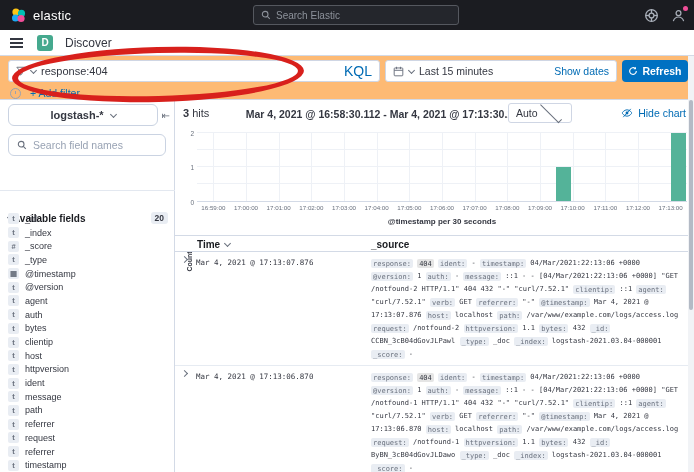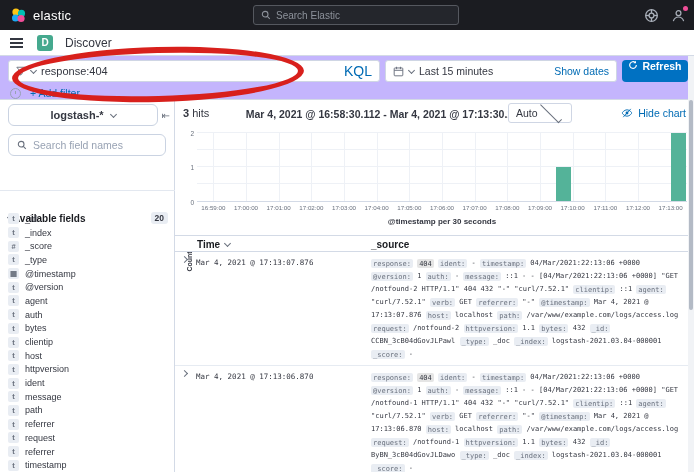--- a/index.html
+++ b/index.html
@@ -25,33 +25,33 @@
     border-bottom:1px solid #d3dae6; display:flex; align-items:center; }
   .hamburger { width:13px; margin-left:10px; cursor:pointer; }
   .hamburger i { display:block; height:2px; background:#343741; margin:2px 0; }
   .app-badge { width:16px; height:16px; border-radius:3px; background:#45a98e; color:#fff;
     font-size:10px; font-weight:bold; display:flex; align-items:center; justify-content:center; margin-left:14px; }
   .nav-title { font-size:12px; color:#343741; margin-left:12px; }
   .nav-links { position:absolute; right:10px; display:flex; gap:17px; }
   .nav-links span { color:#006bb4; font-size:11px; cursor:pointer; }
 
   
-  .querysec { position:absolute; left:0; top:56px; width:694px; height:44px; background:#c4b5fd;
+  .querysec { position:absolute; left:0; top:56px; width:694px; height:44px; background:#fdba74;
     border-bottom:1px solid #d3dae6;text-decoration:underline; }
   .qrow { position:absolute; left:8px; right:6px; top:4px; height:22px; display:flex; gap:5px; }
   .qinput { flex:1; background:#fff; border:1px solid #cfd6e4; border-radius:3px;
     display:flex; align-items:center; padding:0 7px; gap:5px; }
   .qtext { flex:1; font-size:11px; color:#343741; }
   .qlang { font-size:14px; color:#006bb4; }
   .datepicker { width:232px; background:#fff; border:1px solid #cfd6e4; border-radius:3px;
     display:flex; align-items:center; padding:0 7px; gap:5px; }
   .dp-range { flex:1; font-size:10.5px; color:#343741; }
   .dp-show { font-size:10.5px; color:#006bb4; cursor:pointer; }
   .refresh-btn { width:66px; background:#0071c2; border:none; border-radius:4px; color:#fff;
-    font-size:10.5px; font-weight:bold; display:flex; justify-content:center; gap:4px; cursor:pointer;
+    font-size:10.5px; font-weight:bold; display:flex; align-items:center; justify-content:center; gap:4px; cursor:pointer;
     font-family:"Liberation Sans", sans-serif; }
   .frow { position:absolute; left:10px; top:31px; display:flex; align-items:center; gap:9px; }
   .sq-icon { width:11px; height:11px; border:1.3px solid #98a2b3; border-radius:50%; position:relative; }
   .sq-icon:after { content:""; position:absolute; left:4px; top:2px; width:1.3px; height:3.5px; background:#98a2b3; }
   .add-filter { font-size:10.5px; color:#006bb4; cursor:pointer; }
 
   
   .chev { display:inline-block; border:solid #69707d; border-width:0 1.3px 1.3px 0; padding:2px;
     transform:rotate(45deg); margin-top:-2px; }
   .chev.right { transform:rotate(-45deg); }

